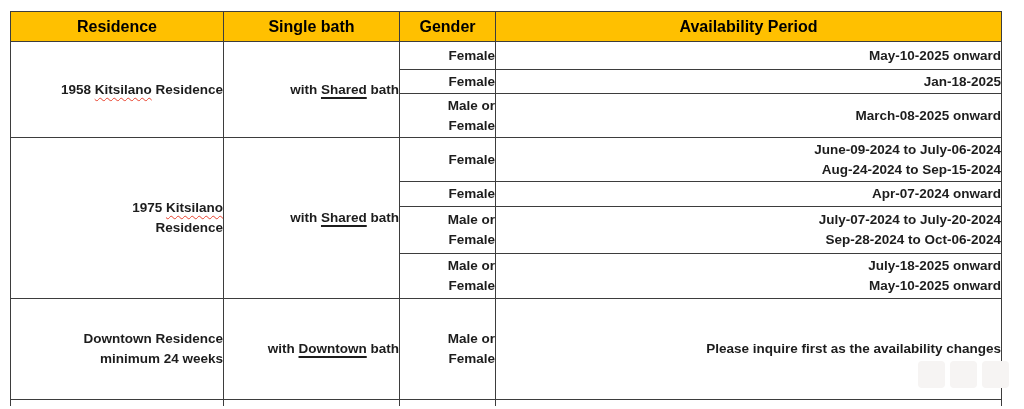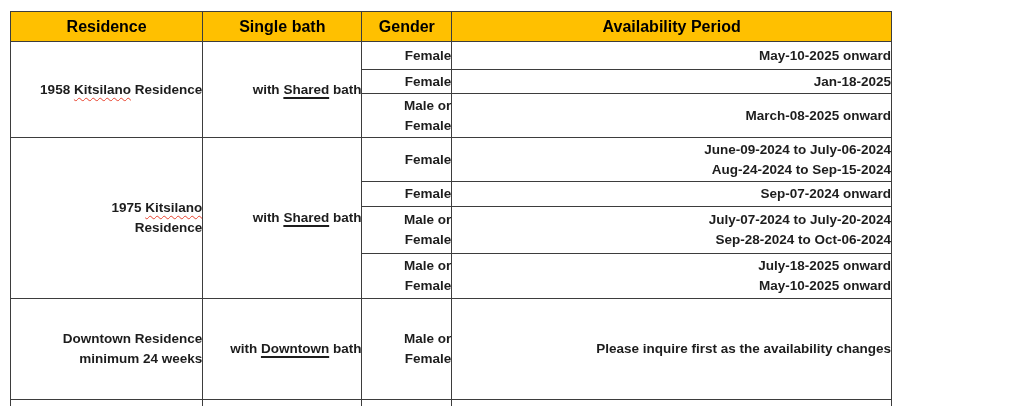--- a/index.html
+++ b/index.html
@@ -1,18 +1,18 @@
 <!DOCTYPE html>
 <html><head>
 <meta charset="utf-8">
 <style>
   html,body{margin:0;padding:0;}
   .page{
     position:relative;
-    width:892px;height:409px;
+    width:1024px;height:409px;
     background:#ffffff;
     overflow:hidden;
     font-family:"Liberation Sans",sans-serif;
   }
   table.avail-table{
     position:absolute;left:10px;top:11px;
     border-collapse:collapse;table-layout:fixed;
   }
   .avail-table th,.avail-table td{
     border:1.5px solid #3d3d3d;
@@ -136,21 +136,21 @@
             <div>June-09-2024 to July-06-2024</div>
             <div>Aug-24-2024 to Sep-15-2024</div>
           </td>
     </tr>
     <tr class="rE">
       <td class="gender">
             <div>Female</div>
             <div></div>
           </td>
       <td class="avail">
-            <div>Sep-07-2024 onward</div>
+            <div>Apr-07-2024 onward</div>
             <div></div>
           </td>
     </tr>
     <tr class="rF">
       <td class="gender">
             <div>Male or</div>
             <div>Female</div>
           </td>
       <td class="avail">
             <div>July-07-2024 to July-20-2024</div>

